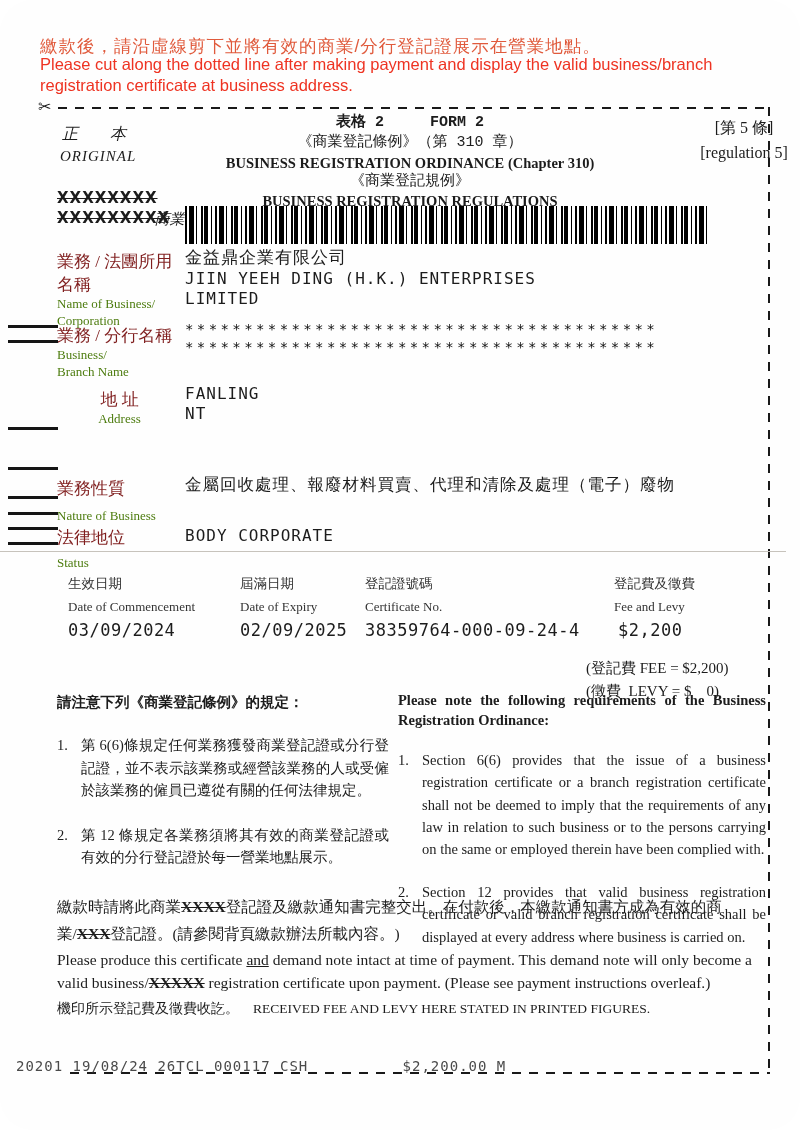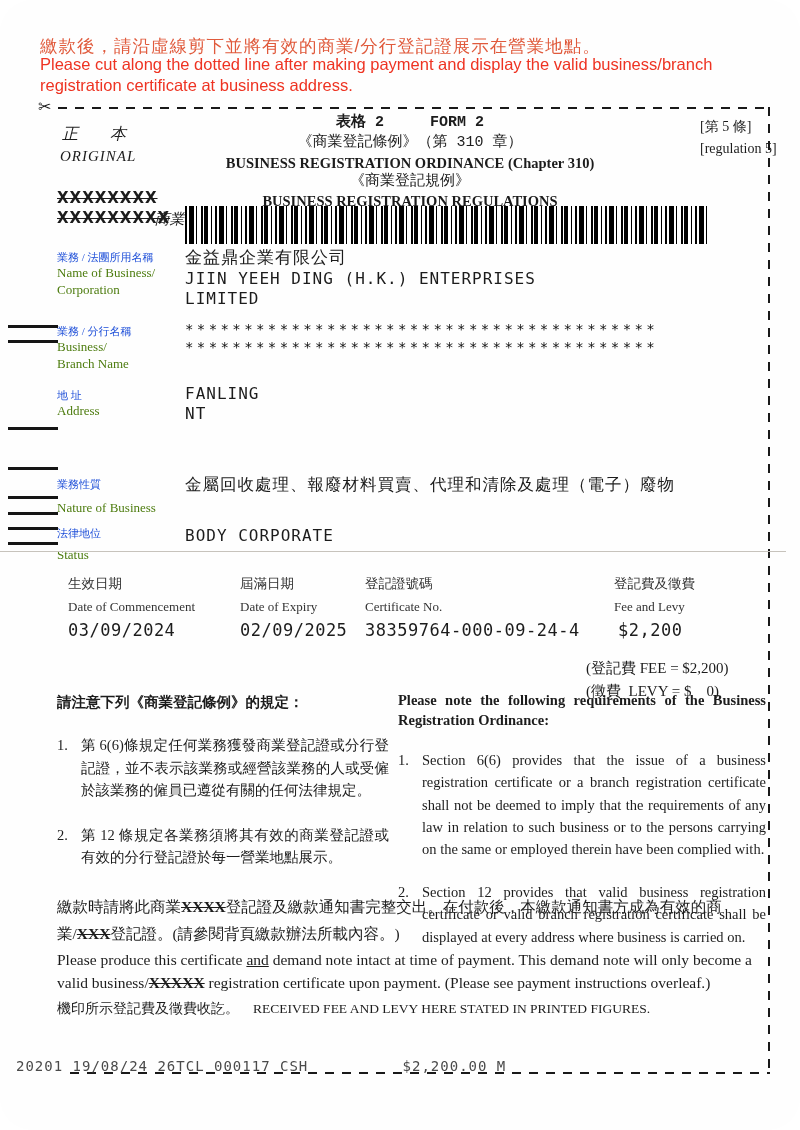--- a/index.html
+++ b/index.html
@@ -20,34 +20,34 @@
   .notice-en{left:40px;top:54px;width:742px;font-size:16.5px;line-height:1.3;color:#ee3322;}
   
   .cutline-h{height:2px;background:repeating-linear-gradient(90deg,#191919 0 9px,transparent 9px 17px);}
   .cutline-v{width:2px;background:repeating-linear-gradient(180deg,#191919 0 9px,transparent 9px 17px);}
   .scissors{left:38px;top:97px;font-size:16px;color:#191919;}
   
   .hdr-center{left:130px;top:114px;width:560px;text-align:center;line-height:1.25;}
   .hdr-center div{margin-bottom:1px;}
   .f14{font-size:14.5px;}
   .f15{font-size:15px;font-family:Liberation Mono, monospace;}
-  .reg-ref{left:700px;top:116px;width:88px;text-align:left;font-size:14px;line-height:1.55;}
+  .reg-ref{left:700px;top:116px;width:88px;text-align:center;font-size:16px;line-height:1.55;}
   .orig-cn{left:62px;top:124px;font-size:16px;font-style:italic;letter-spacing:14px;}
   .orig-en{left:60px;top:148px;font-size:15px;font-style:italic;letter-spacing:1px;}
   .xline{left:57px;font-size:15px;font-weight:bold;font-family:"DejaVu Sans",sans-serif;letter-spacing:1px;}
   .barcode{left:185px;top:206px;width:525px;height:38px;
     background:repeating-linear-gradient(90deg,
       #000 0px,#000 2px,#fff 2px,#fff 4px,
       #000 4px,#000 9px,#fff 9px,#fff 11px,
       #000 11px,#000 12px,#fff 12px,#fff 16px,
       #000 16px,#000 18px,#fff 18px,#fff 19px,
       #000 19px,#000 23px,#fff 23px,#fff 26px,
       #000 26px,#000 27px,#fff 27px,#fff 30px);}
   
-  .lbl-cn{font-size:11px;color:#1d4ed8;}
+  .lbl-cn{font-size:17px;color:#7f1d1d;}
   .lbl-en{font-size:13px;color:#4d7c0f;line-height:1.3;}
   .label-col{left:57px;width:125px;}
   .value-col{left:185px;}
   .val-cn{font-size:17px;letter-spacing:1px;}
   .val-mono{font-family:"DejaVu Sans Mono",monospace;font-size:16px;letter-spacing:1px;line-height:1.25;}
   .stars{font-family:"DejaVu Sans Mono",monospace;font-size:14px;letter-spacing:3.4px;line-height:1.3;color:#111;}
   
   .mark{left:8px;width:50px;height:3px;background:#151515;}
   .scanline{left:0;top:551px;width:786px;height:1px;background:#c7c3bc;}
   
@@ -130,21 +130,21 @@
     <div class="lbl-en">
       <div>Business/</div>
       <div>Branch Name</div>
     </div>
   </div>
   <div class="abs value-col" style="top:320px;">
     <div class="stars">****************************************</div>
     <div class="stars">****************************************</div>
   </div>
 
-  <div class="abs label-col" style="top:388px;">
+  <div class="abs label-col" style="top:388px;text-align:center;">
     <div class="lbl-cn">地 址</div>
     <div class="lbl-en">Address</div>
   </div>
   <div class="abs value-col" style="top:384px;">
     <div class="val-mono">FANLING</div>
     <div class="val-mono">NT</div>
   </div>
 
   <div class="abs label-col" style="top:477px;width:130px;">
     <div class="lbl-cn">業務性質</div>

